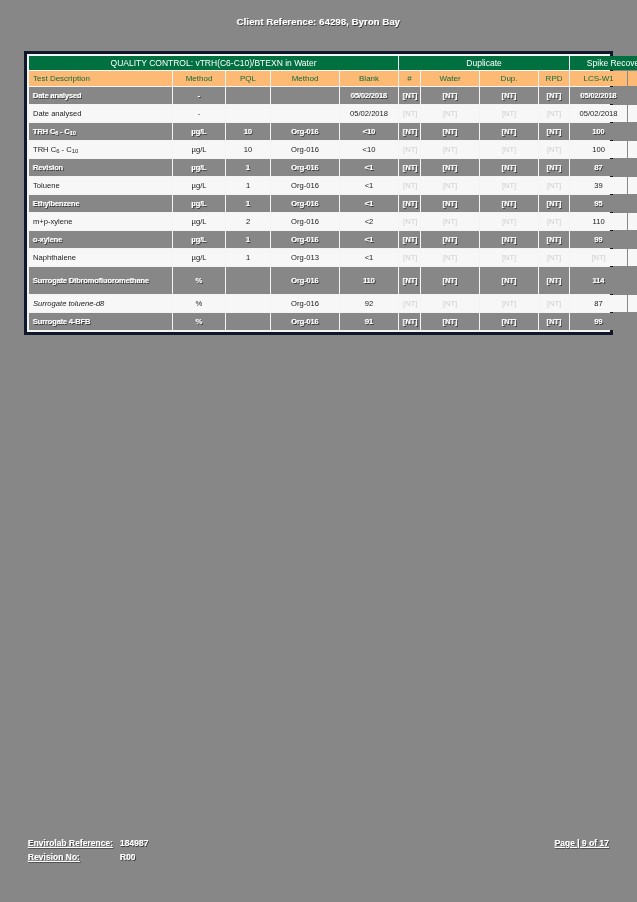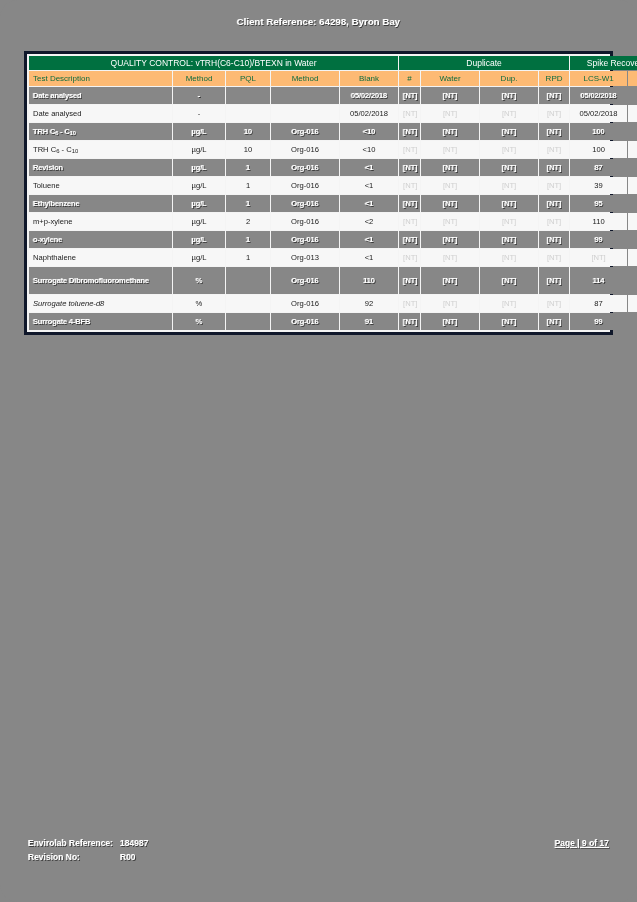--- a/index.html
+++ b/index.html
@@ -112,21 +112,21 @@
     position: absolute;
     left: 28px; bottom: 38px;
     width: 581px;
     color: #ffffff;
     font-size: 8.5px;
     font-weight: bold;
     text-shadow: 0.8px 0.7px 0 rgba(0,0,0,0.55), -0.6px -0.5px 0 rgba(255,255,255,0.5);
   }
   .footer-row { display: flex; justify-content: space-between; align-items: flex-start; }
   .f-left { line-height: 14px; }
-  .f-label { display: inline-block; width: 92px; }
+  .f-label { display: inline-block; width: 92px; text-decoration: underline; }
   .f-right { line-height: 14px; text-decoration: underline; }
 </style>
 </head>
 <body>
 
 <div class="page">
 
   <div class="doc-title">Client Reference: 64298, Byron Bay</div>
 
   <div class="table-wrap">

